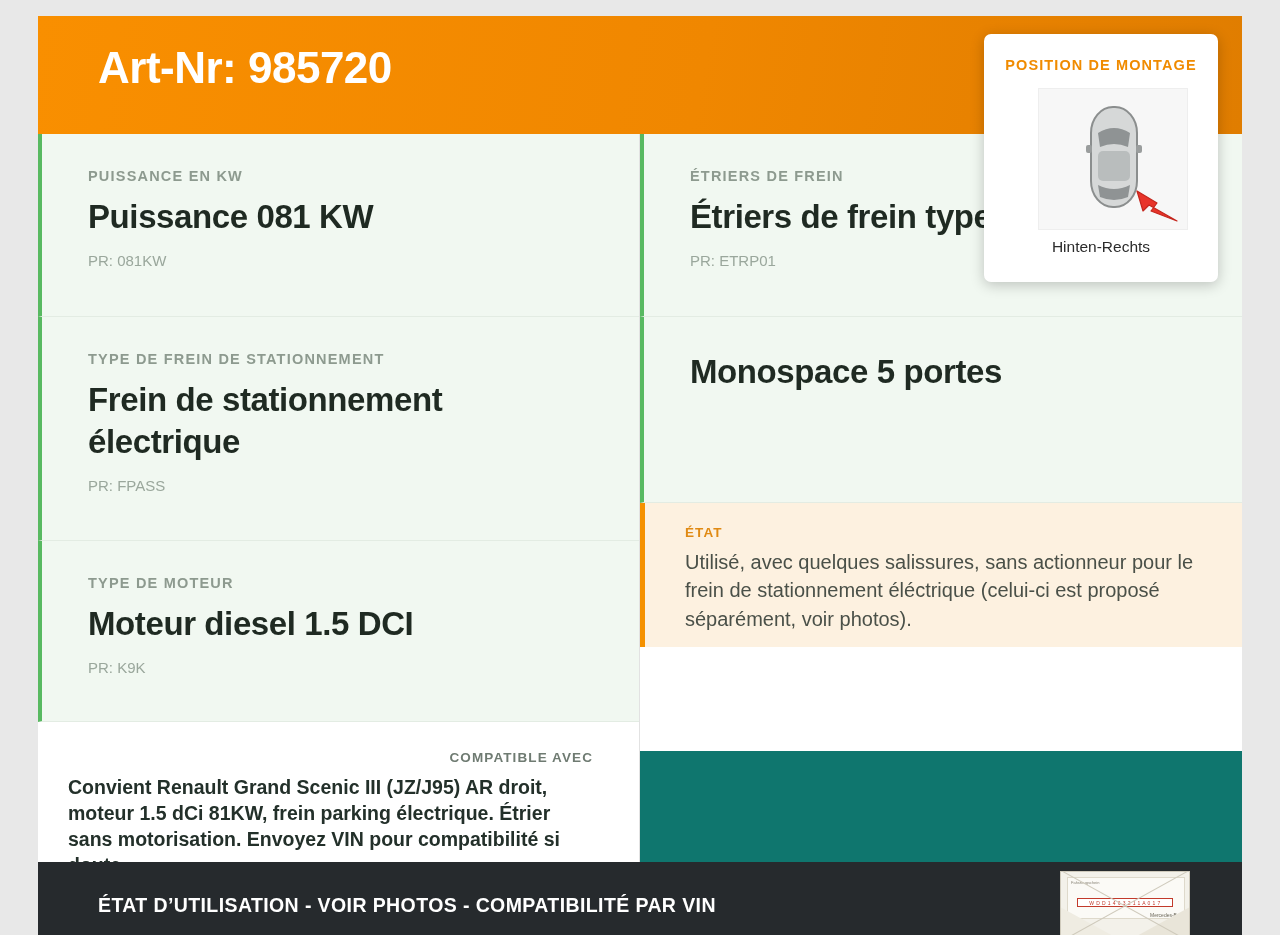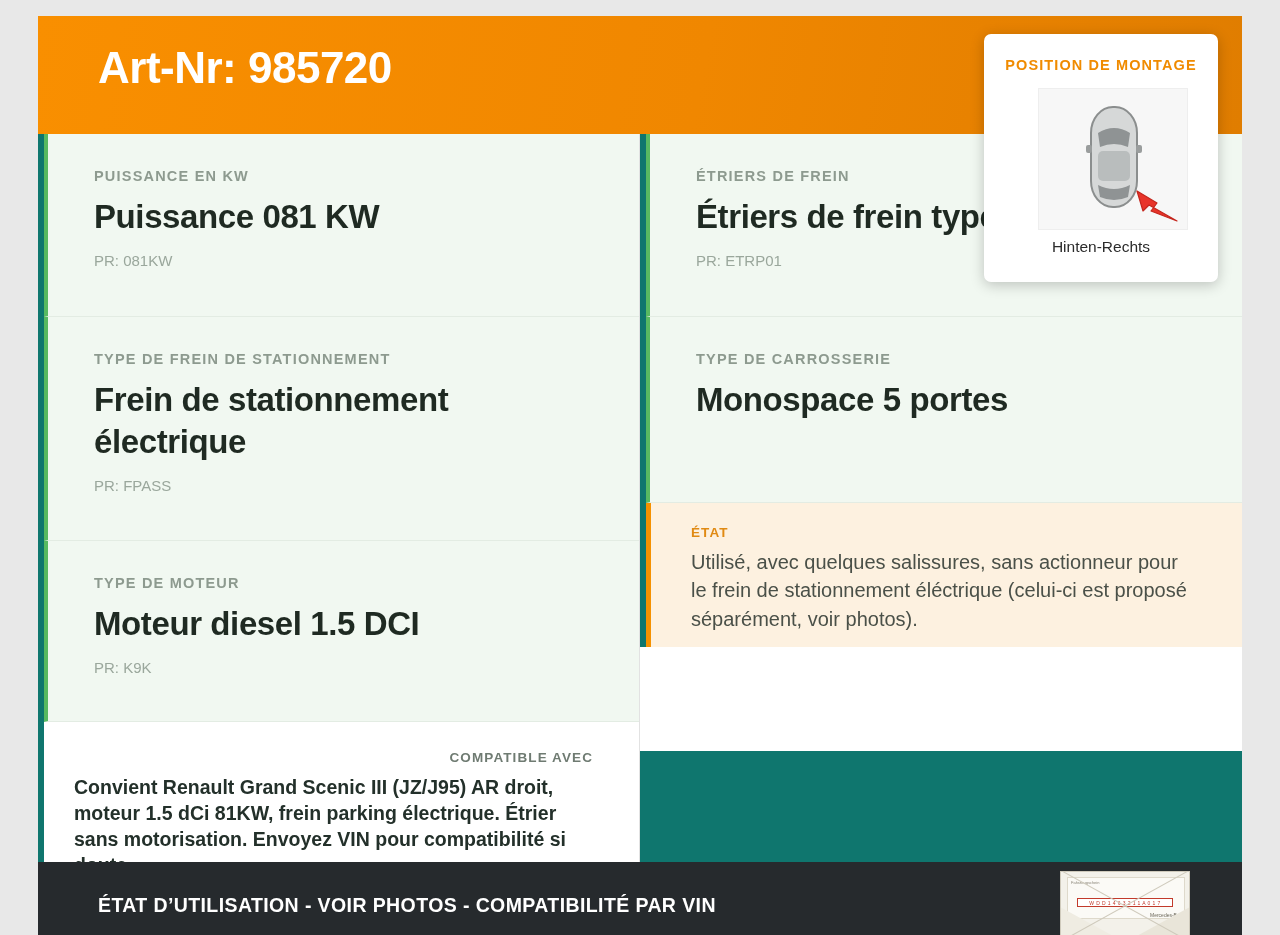--- a/index.html
+++ b/index.html
@@ -49,21 +49,20 @@
     left: 602px; top: 0;
     width: 602px;
     height: 728px;
   }
   .cell {
     position: relative;
     background: #f1f8f1;
     border-bottom: 1px solid #e3ece3;
     border-left: 4px solid #58b961;
     padding: 34px 46px 26px 46px;
-    margin-left: 6px;
   }
   .cell .label {
     font-size: 14.5px;
     letter-spacing: 1.2px;
     font-weight: bold;
     color: #8d9a8f;
     text-transform: uppercase;
     margin-bottom: 12px;
   }
   .cell .value {
@@ -278,21 +277,20 @@
 
     <div class="col-right">
 
       <div class="cell h-d">
         <div class="label">ÉTRIERS DE FREIN</div>
         <div class="value">Étriers de frein type</div>
         <div class="pr">PR: ETRP01</div>
       </div>
 
       <div class="cell h-e">
-        <div class="label">TYPE DE CARROSSERIE</div>
         <div class="value">Monospace 5 portes</div>
       </div>
 
       <div class="cell etat">
         <div class="label">ÉTAT</div>
         <div class="text">Utilisé, avec quelques salissures, sans actionneur pour le frein de stationnement éléctrique (celui-ci est proposé séparément, voir photos).</div>
       </div>
 
       <div class="right-filler"></div>
     </div>

